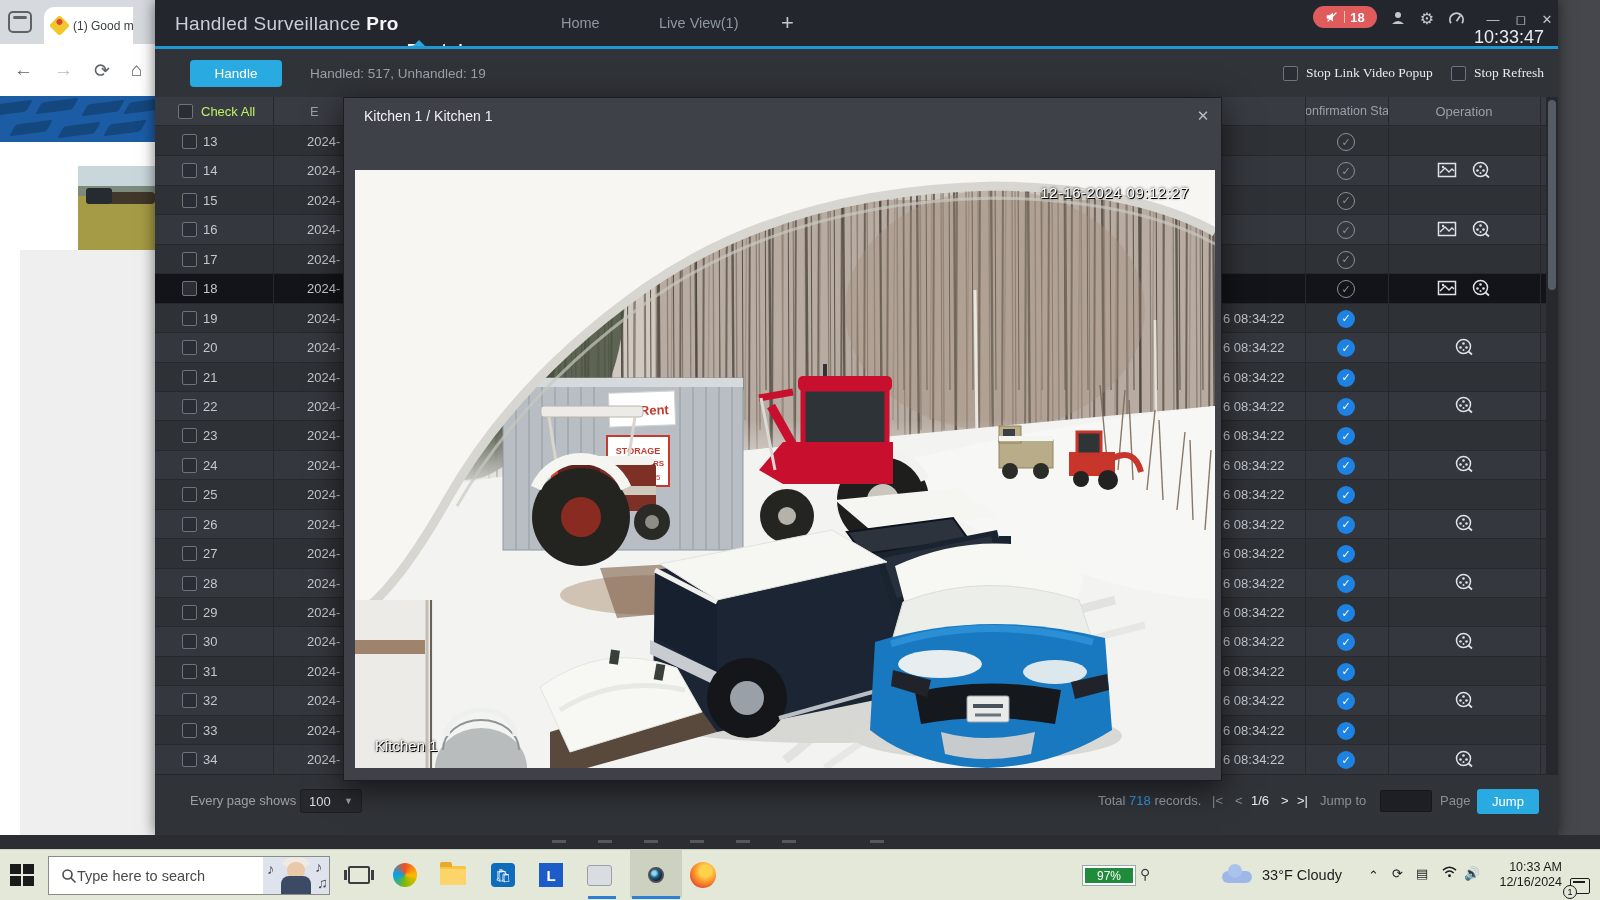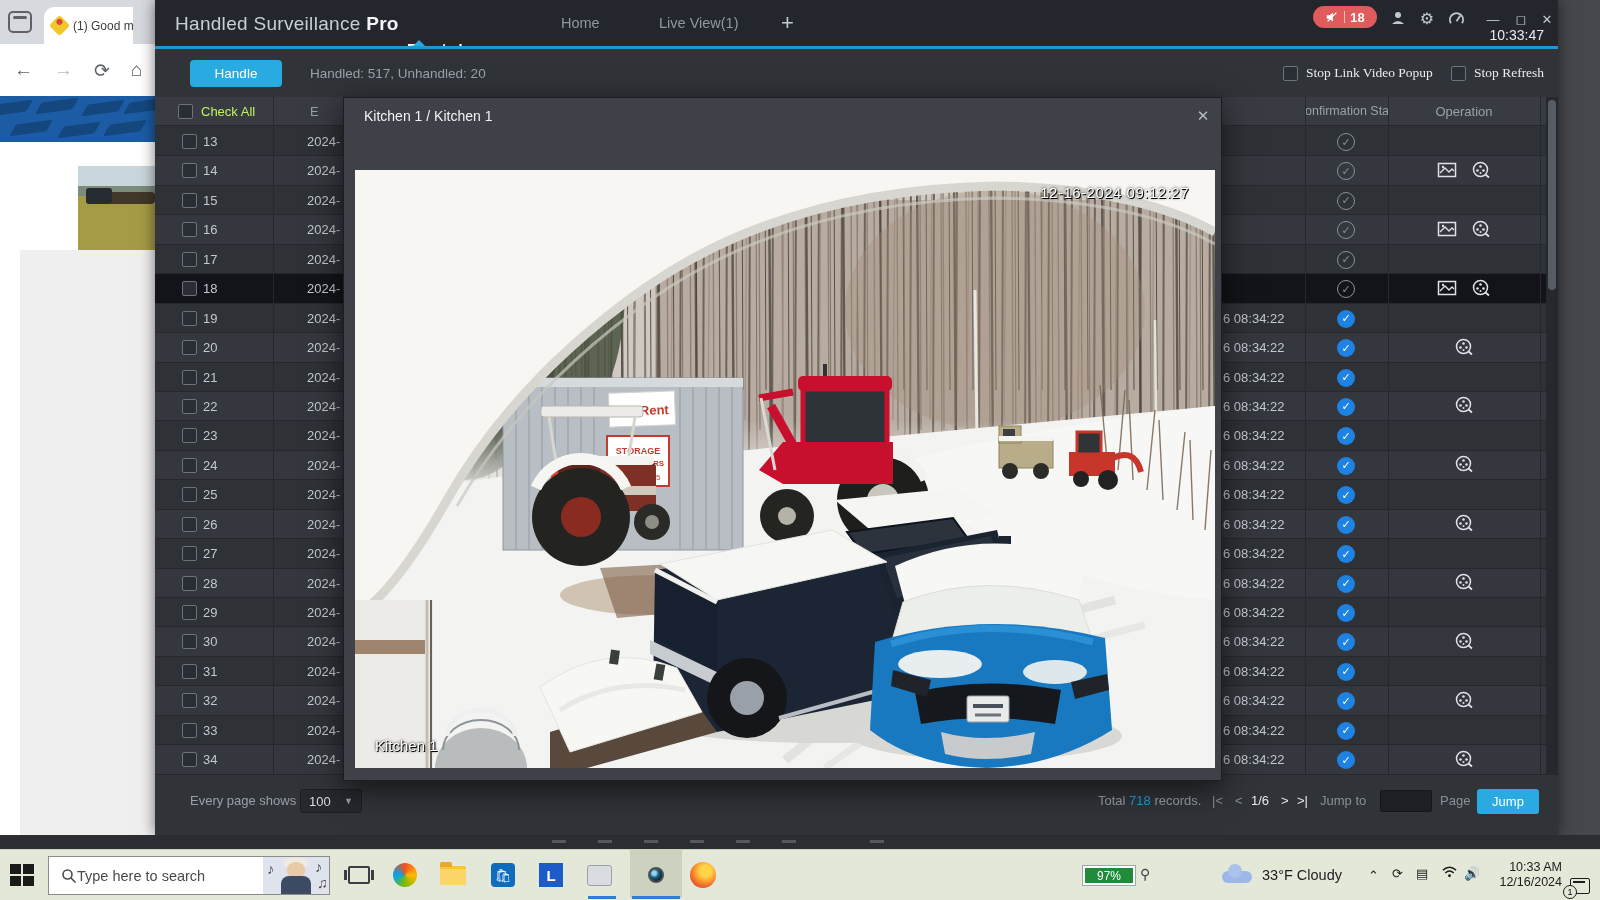--- a/index.html
+++ b/index.html
@@ -38,21 +38,21 @@
   .brand { left:20px; top:13px; font-size:19px; color:#c9ced6; letter-spacing:.3px;}
   .brand b { color:#f2f4f7; }
   .nav-tab { top:0; height:46px; display:flex; align-items:center; font-size:14.5px; color:#8f97a1; padding:0 14px; cursor:default;}
   .nav-tab.active { color:#ffffff; font-weight:bold;margin-top:26px; }
   .caret-up { left:258px; top:40px; width:0; height:0; border-left:6px solid transparent; border-right:6px solid transparent; border-bottom:6px solid #2aa9e0;}
   .blueline { left:0; top:46px; width:1403px; height:3px; background:#2096d3; }
   .alert-pill { left:1158px; top:6px; width:64px; height:22px; background:#e05b5b; border-radius:12px; display:flex; align-items:center; justify-content:center; gap:5px; color:#fff; font-size:13px; font-weight:bold;}
   .pill-div { width:1px; height:12px; background:rgba(255,255,255,.6);}
   .tb-ico { top:8px; width:22px; height:20px; color:#c3c8cf; display:flex; align-items:center; justify-content:center; }
   .winbtn { top:10px; width:22px; height:18px; color:#c3c8cf; display:flex; align-items:center; justify-content:center; font-size:13px;}
-  .clock { right:14px; top:27px; font-size:14px; color:#e8ebef; }
+  .clock { right:14px; top:27px; font-size:18px; color:#e8ebef; }
 
   
   .toolbar { left:0; top:49px; width:1403px; height:48px; background:#303338;}
   .btn-handle { left:35px; top:11px; width:92px; height:27px; background:#29abe2; border:none; border-radius:4px; color:#fff; font-size:13.5px; font-family:inherit;}
   .handled { left:155px; top:17px; font-size:13.5px; color:#9aa0a8;}
   .ckrow { top:16px; display:flex; align-items:center; gap:8px; color:#e7eaee; font-size:13.5px;font-family:Liberation Serif, serif;}
   .cb { width:15px; height:15px; background:#2a2d33; border:1px solid #6d737c; border-radius:2px; flex:0 0 auto;}
 
   
   .thead { left:0; top:97px; width:1391px; height:29px; background:#383b42; display:flex; align-items:center; color:#9aa0a8; font-size:13px; border-bottom:1px solid #26282d;}
@@ -230,21 +230,21 @@
       <div class="abs winbtn" style="left:1327px;">—</div>
       <div class="abs winbtn" style="left:1355px;">◻</div>
       <div class="abs winbtn" style="left:1381px;">✕</div>
       <div class="abs clock">10:33:47</div>
     </div>
     <div class="abs caret-up"></div>
     <div class="abs blueline"></div>
 
     <div class="abs toolbar">
       <button class="abs btn-handle">Handle</button>
-      <div class="abs handled">Handled: 517, Unhandled: 20</div>
+      <div class="abs handled">Handled: 517, Unhandled: 19</div>
       <div class="abs ckrow" style="left:1128px;">
         <span class="cb"></span>
         <span>Stop Link Video Popup</span>
       </div>
       <div class="abs ckrow" style="left:1296px;">
         <span class="cb"></span>
         <span>Stop Refresh</span>
       </div>
     </div>
 

